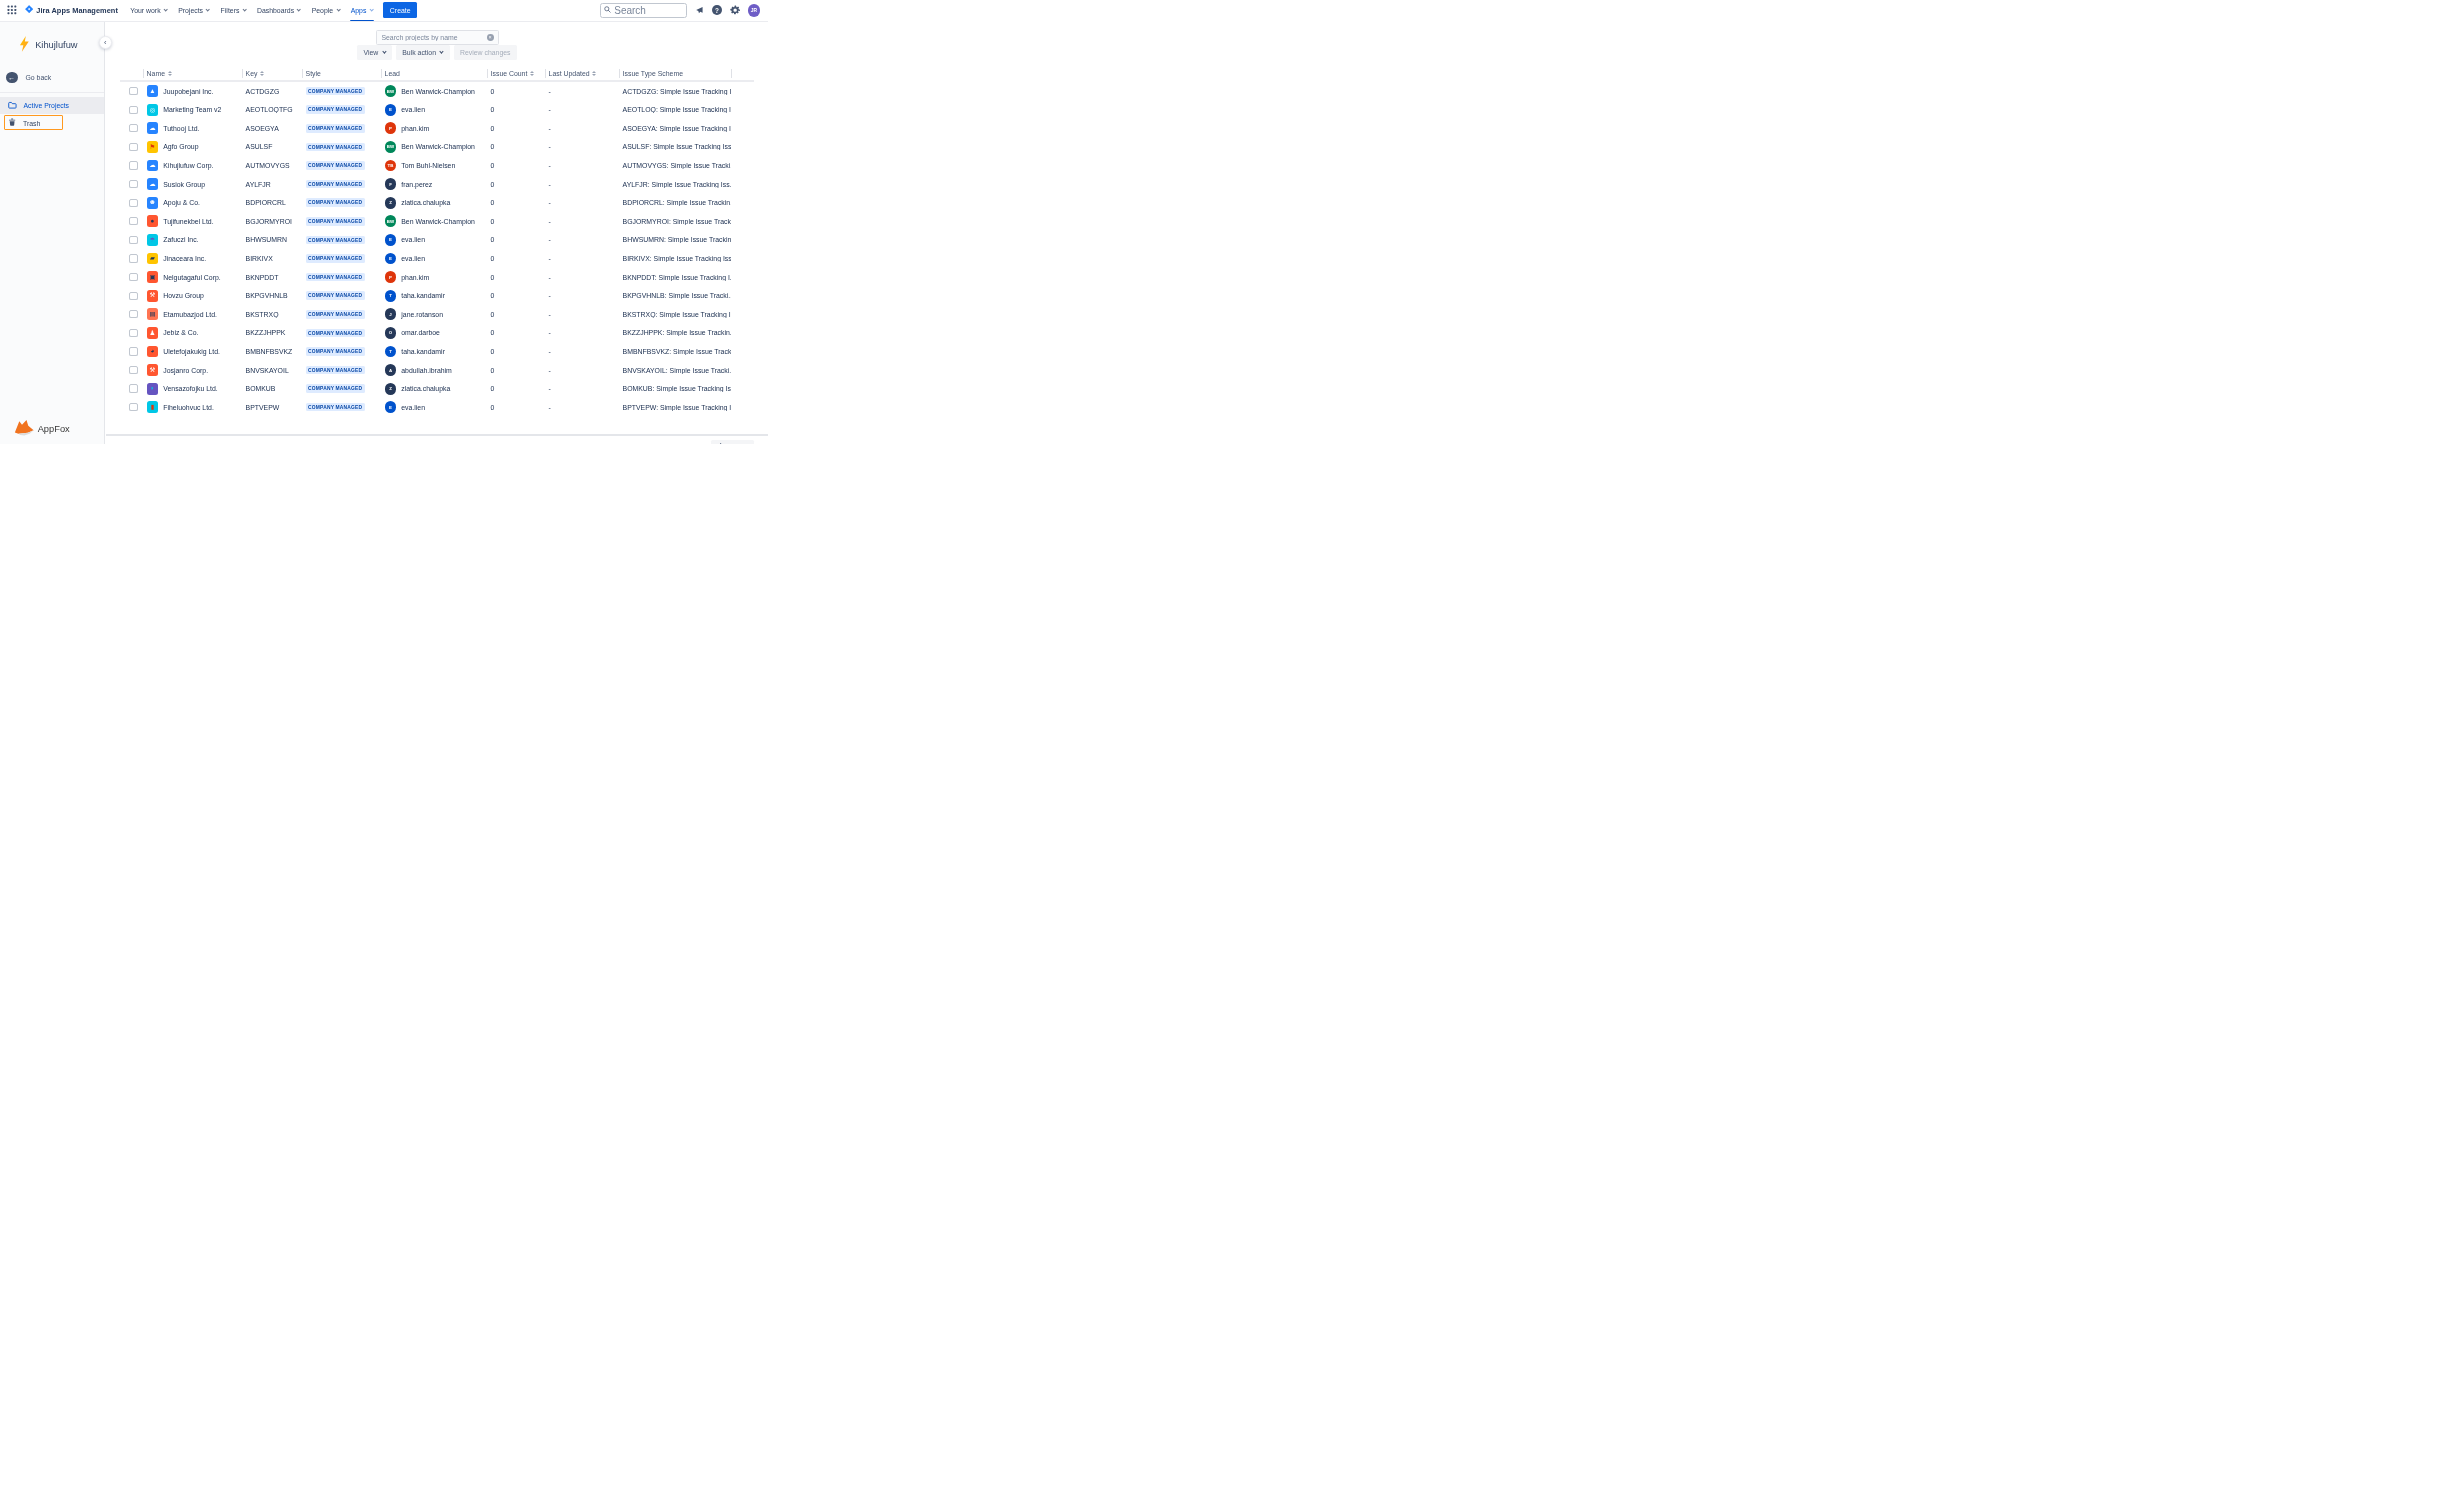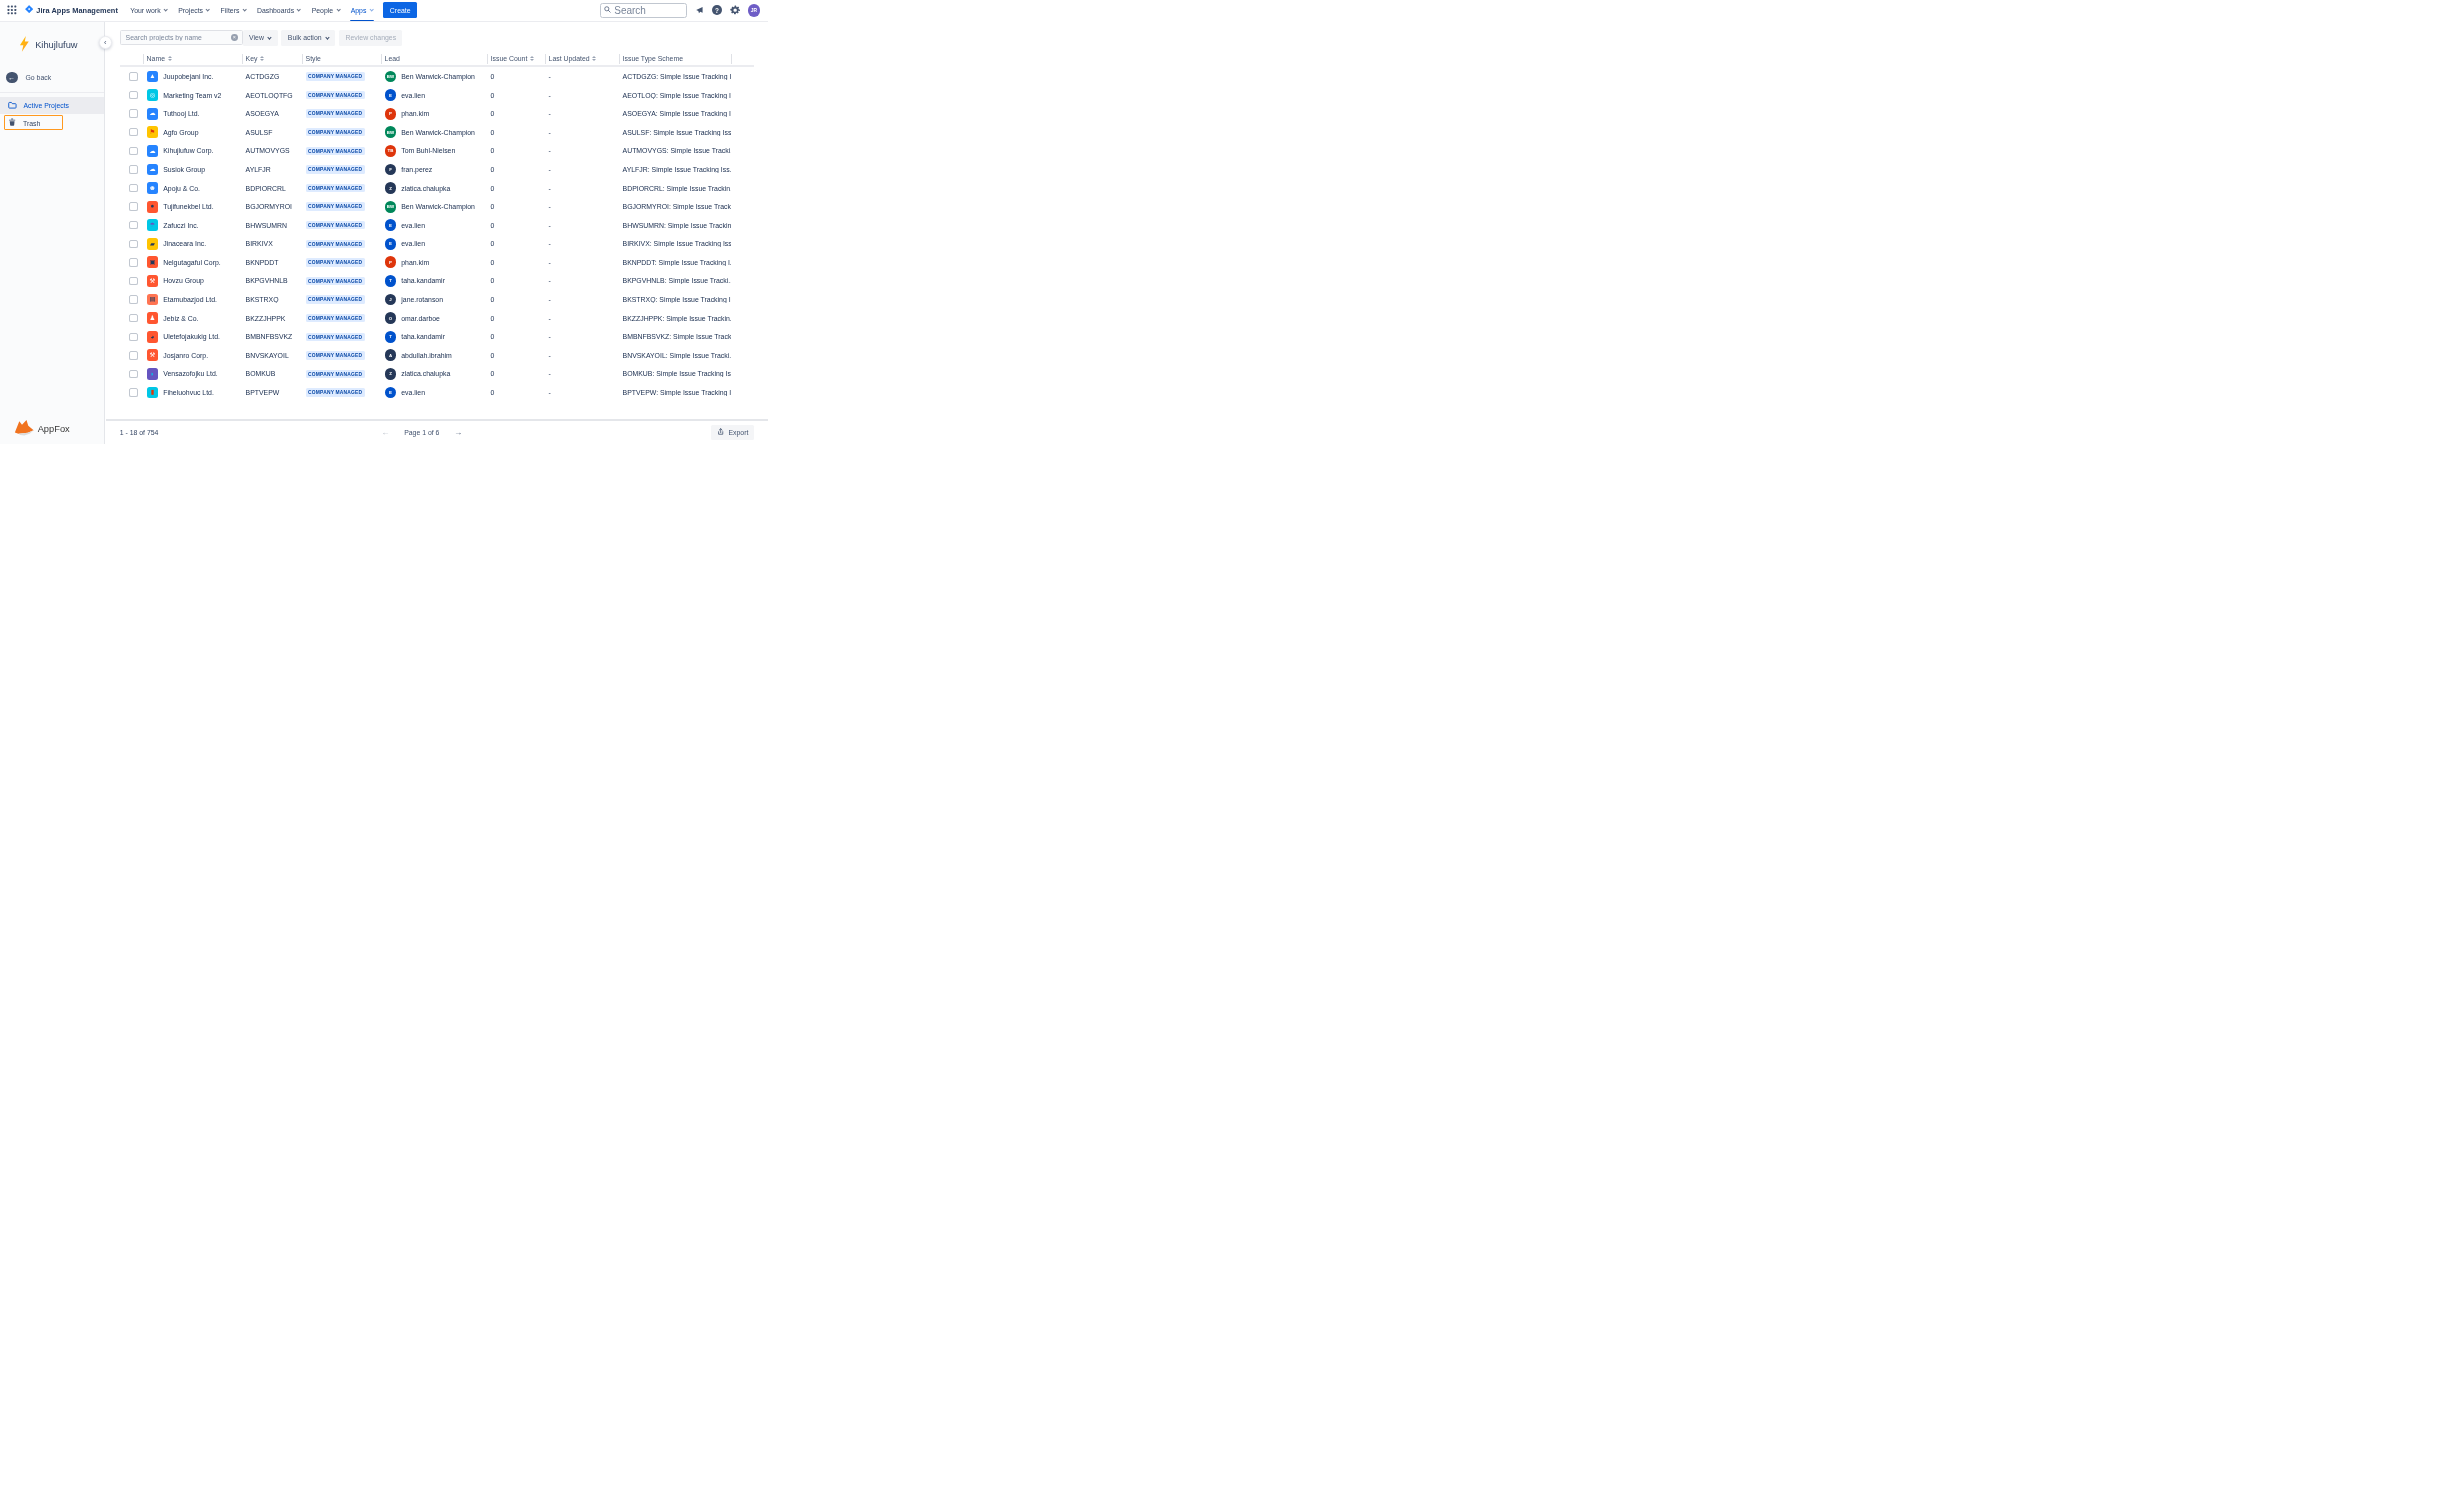--- a/index.html
+++ b/index.html
@@ -49,21 +49,21 @@
   .side-item.active { background:#EBECF0; color:#0052CC; }
   .trash-highlight { position:absolute; left:3.9px; top:0.5px; width:59px; height:15.7px;
     border:1.5px solid #FF991F; border-radius:1px; pointer-events:none; }
   .side-footer { position:absolute; bottom:5.9px; left:12.7px; display:flex; align-items:center; gap:3.4px; }
   .appfox-text { font-size:9.3px; font-weight:500; color:#363636; }
   .collapse-btn { position:absolute; top:36px; left:99px; width:12.7px; height:12.7px; border-radius:50%;
     background:#fff; border:0.5px solid #EBECF0; box-shadow:0 1px 2.9px rgba(9,30,66,.18); color:#44546F;
     font-size:7.4px; display:flex; align-items:center; justify-content:center; cursor:pointer; z-index:9; }
   
   .main { position:absolute; top:21.6px; left:106px; right:0; bottom:0; background:#fff; }
-  .toolbar { display:flex; align-items:center; justify-content:flex-start; padding:8.3px 13.7px 0; }
+  .toolbar { display:flex; align-items:center; justify-content:center; padding:8.3px 13.7px 0;flex-direction:column; }
   .proj-search { width:123px; height:14.7px; border:1px solid #DFE1E6; border-radius:1.5px;
     background:#FAFBFC; display:flex; align-items:center; padding:0 3.9px 0 4.9px; gap:2.9px; }
   .proj-search input { flex:1; border:none; outline:none; background:transparent; font-size:6.9px; color:#344563; font-family:inherit; }
   .proj-search input::placeholder { color:#7A869A; }
   .clear-x { width:6.9px; height:6.9px; border-radius:50%; background:#97A0AF; color:#fff; font-size:5.4px;
     line-height:6.4px; text-align:center; cursor:pointer; flex:none; }
   .tb-buttons { display:flex; gap:3.9px; }
   .tb-btn { height:15.7px; padding:0 6.4px; background:#F4F5F7; border:none; border-radius:1.5px;
     font-size:6.9px; color:#42526E; display:flex; align-items:center; gap:4.4px; cursor:pointer; font-family:inherit; }
   .tb-btn .chev { border-color:#42526E; width:2.9px; height:2.9px; margin-top:-1px; }

